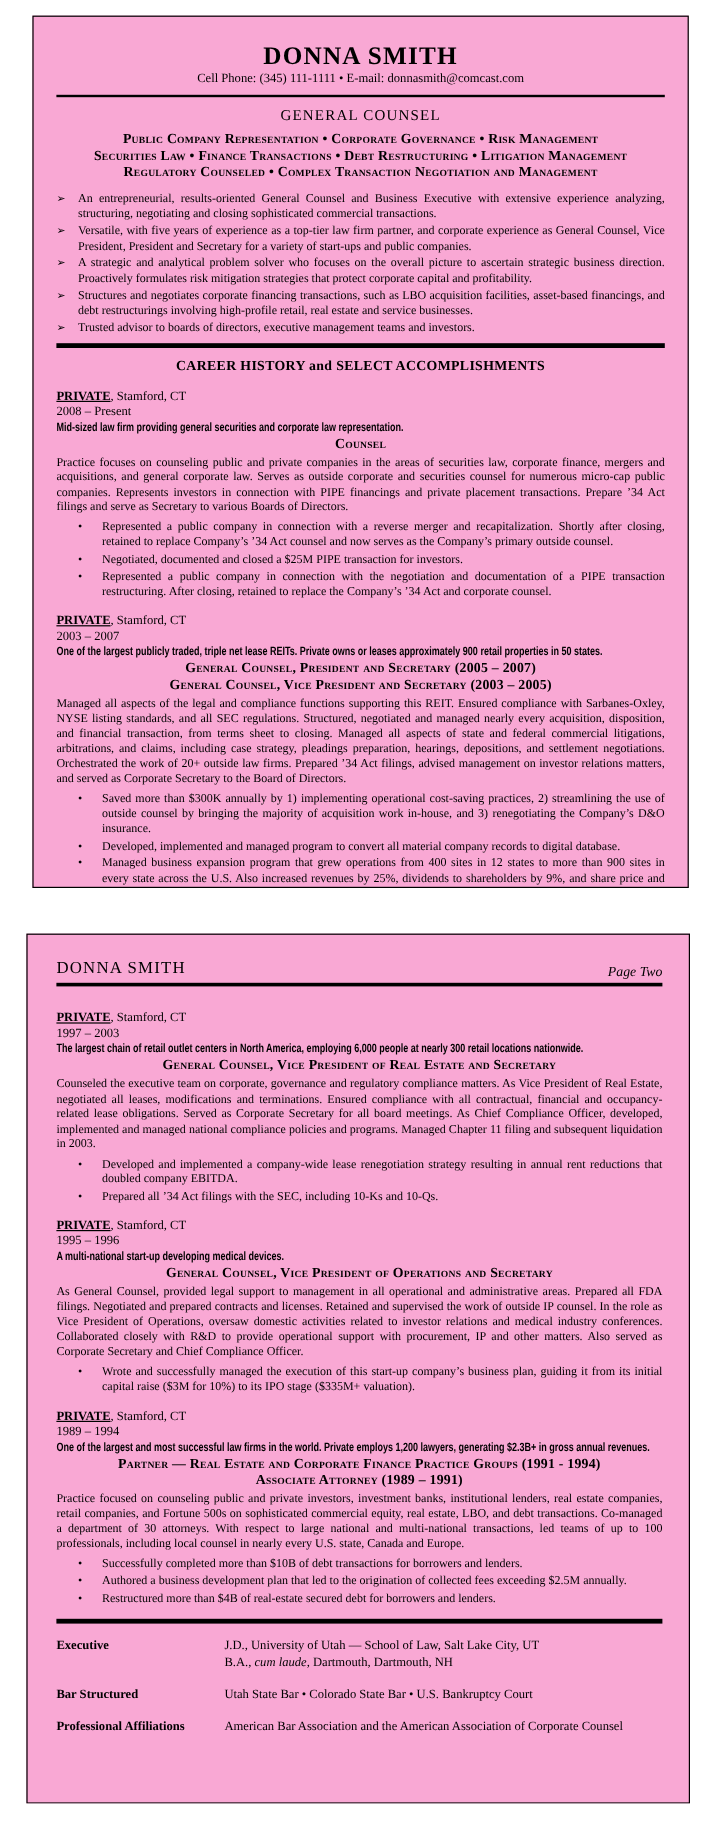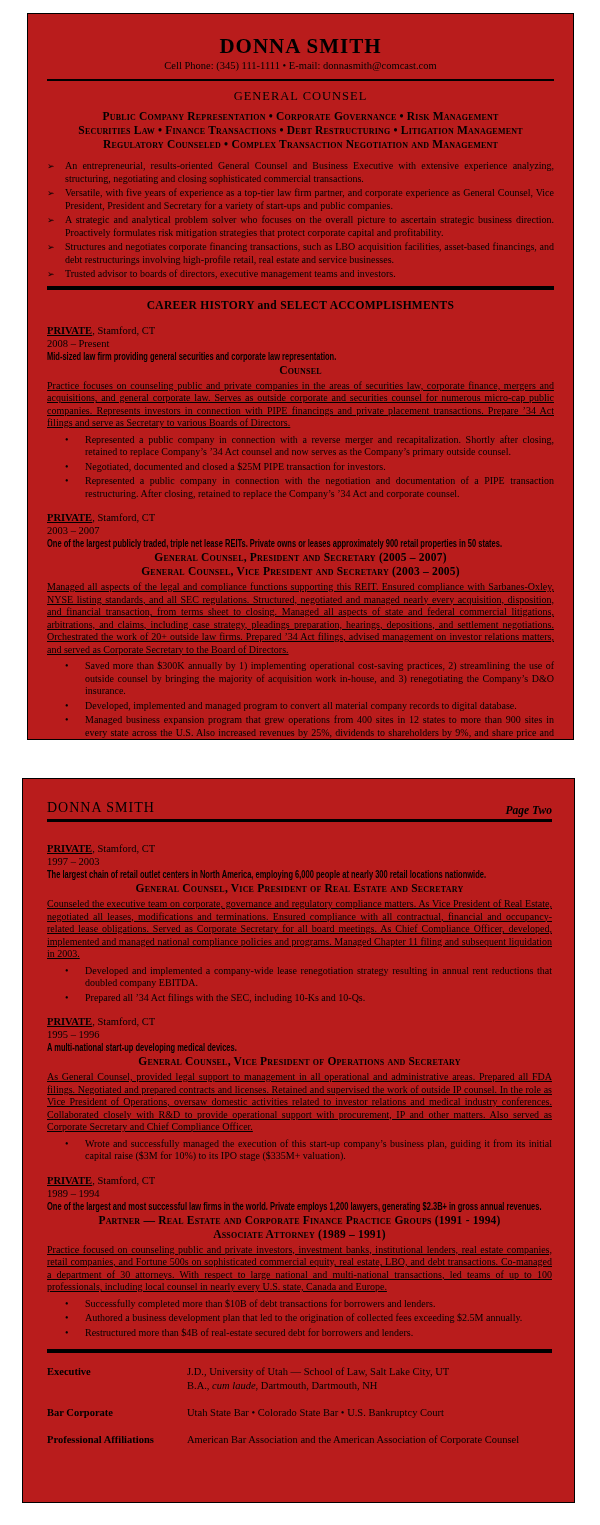--- a/index.html
+++ b/index.html
@@ -11,21 +11,21 @@
     font-size: 10px;
     line-height: 12.5px;
   }
   .page {
     width: 547px;
     height: 727px;
     margin: 13px 0 0 27px;
     border: 1.5px solid #000;
     padding: 20px 19px 14px 19px;
     overflow: hidden;
-    background: #b91c1c;
+    background: #f9a8d4;
   }
   .page.page2 {
     width: 553px;
     height: 725px;
     margin: 38px 0 0 22px;
     padding: 20px 22px 14px 24px;
   }
   .name-main {
     text-align: center;
     font-size: 21px;
@@ -95,32 +95,32 @@
     transform-origin: 0 50%;
   }
   .job-title {
     text-align: center;
     font-variant: small-caps;
     font-weight: 700;
     font-size: 11.5px;
     line-height: 14px;
     letter-spacing: 0.2px;
   }
-  .para { text-align: justify; margin-top: 3px; text-decoration: underline; }
+  .para { text-align: justify; margin-top: 3px; }
   .dot-list { margin-top: 4px; }
   .dot-list li {
     position: relative;
     padding-left: 38px;
     margin-bottom: 2px;
     text-align: justify;
   }
   .dot-marker { position: absolute; left: 18px; top: 0; }
   .p2-header { display: flex; justify-content: space-between; align-items: flex-end; }
   .p2-name { font-size: 14px; line-height: 17px; letter-spacing: 1px; font-weight: 400; }
-  .p2-label { font-weight: 700; font-style: italic; font-size: 11.5px; text-align: center; }
+  .p2-label { font-weight: 400; font-style: italic; font-size: 11.5px; text-align: center; }
   .edu-block { margin-top: 12px; }
   .edu-row { display: flex; margin-bottom: 13px; font-size: 10.5px; line-height: 14px; }
   .edu-label { width: 140px; font-weight: 700; flex-shrink: 0; }
   .edu-value { flex: 1; }
 </style>
 </head>
 <body>
 
 <div class="page">
 
@@ -237,21 +237,21 @@
 
   <div class="edu-block">
     <div class="edu-row">
       <div class="edu-label">Executive</div>
       <div class="edu-value">
         <div>J.D., University of Utah — School of Law, Salt Lake City, UT</div>
         <div><span>B.A., </span><i>cum laude</i><span>, Dartmouth, Dartmouth, NH</span></div>
       </div>
     </div>
     <div class="edu-row">
-      <div class="edu-label">Bar Corporate</div>
+      <div class="edu-label">Bar Structured</div>
       <div class="edu-value">Utah State Bar • Colorado State Bar • U.S. Bankruptcy Court</div>
     </div>
     <div class="edu-row">
       <div class="edu-label">Professional Affiliations</div>
       <div class="edu-value">American Bar Association and the American Association of Corporate Counsel</div>
     </div>
   </div>
 
 </div>
 

